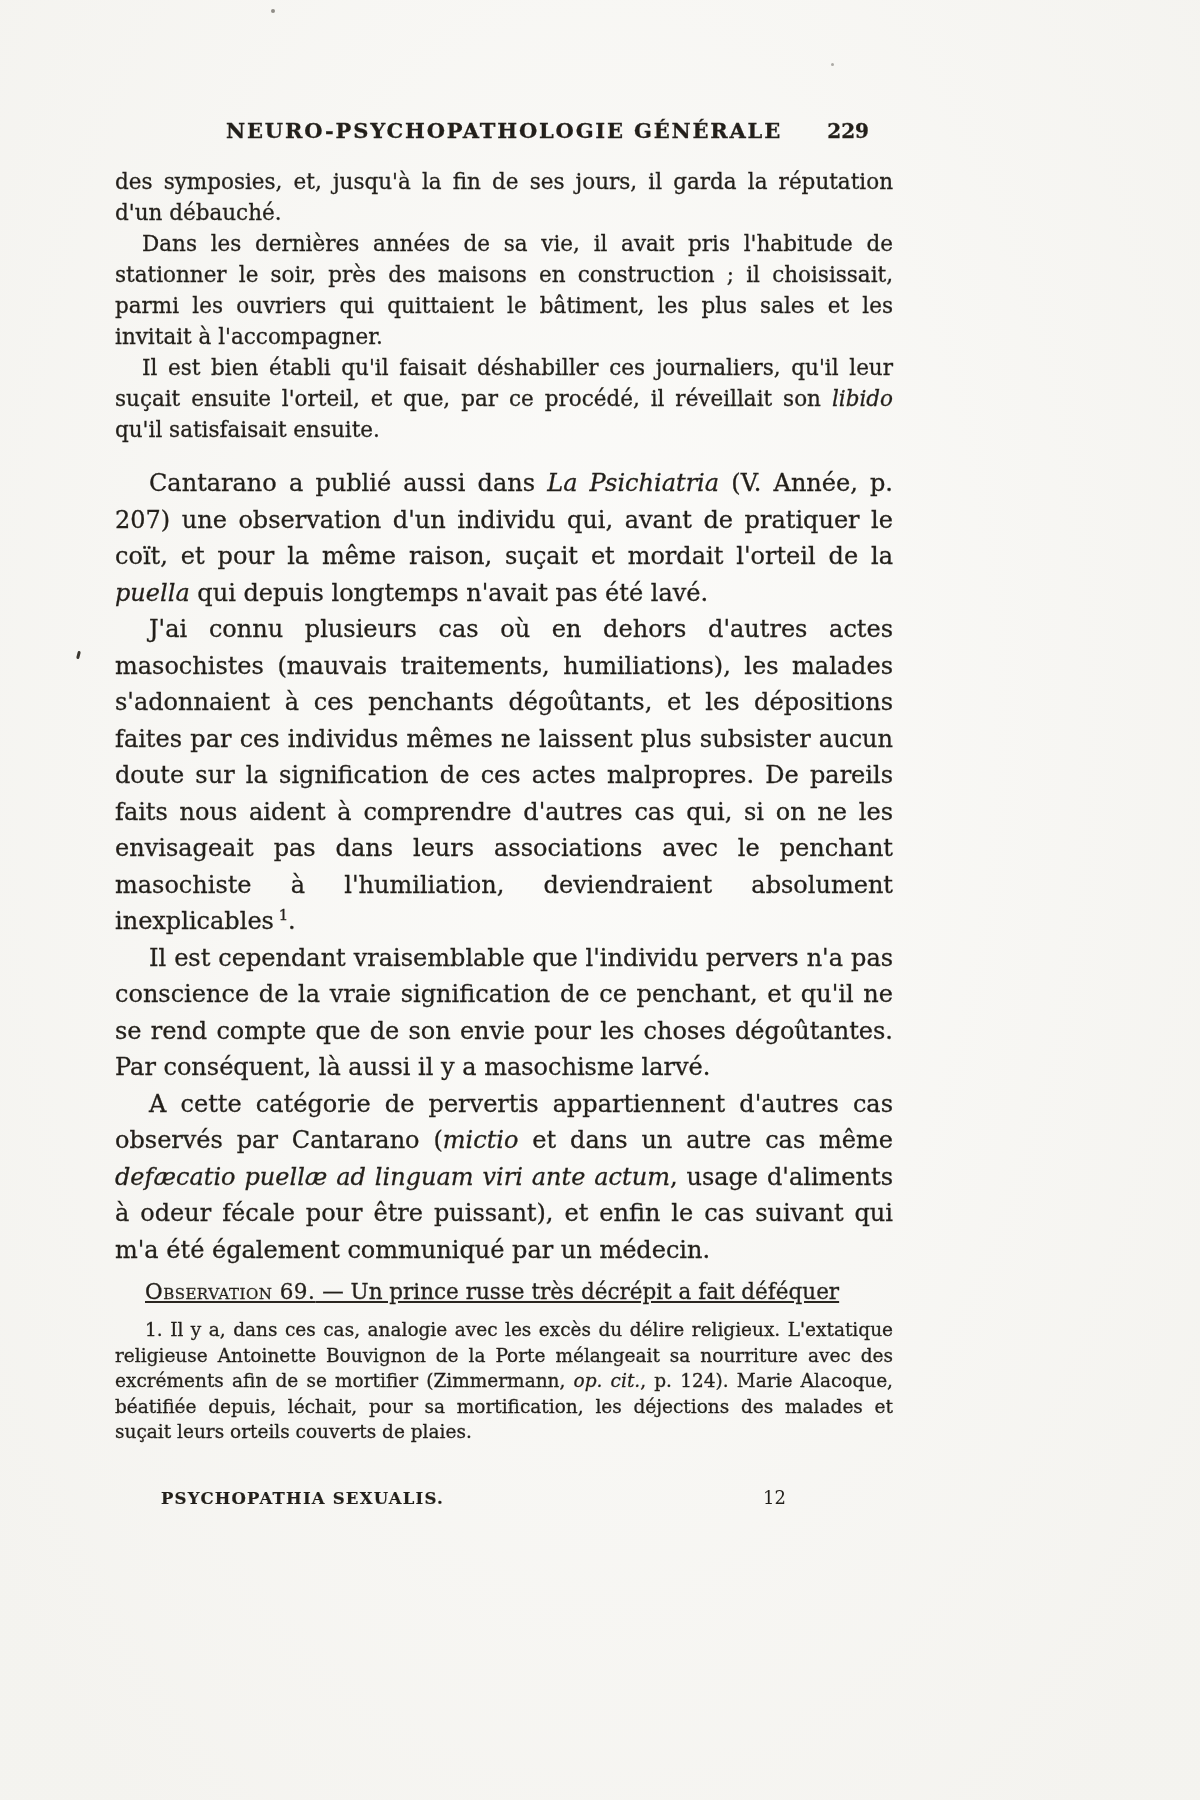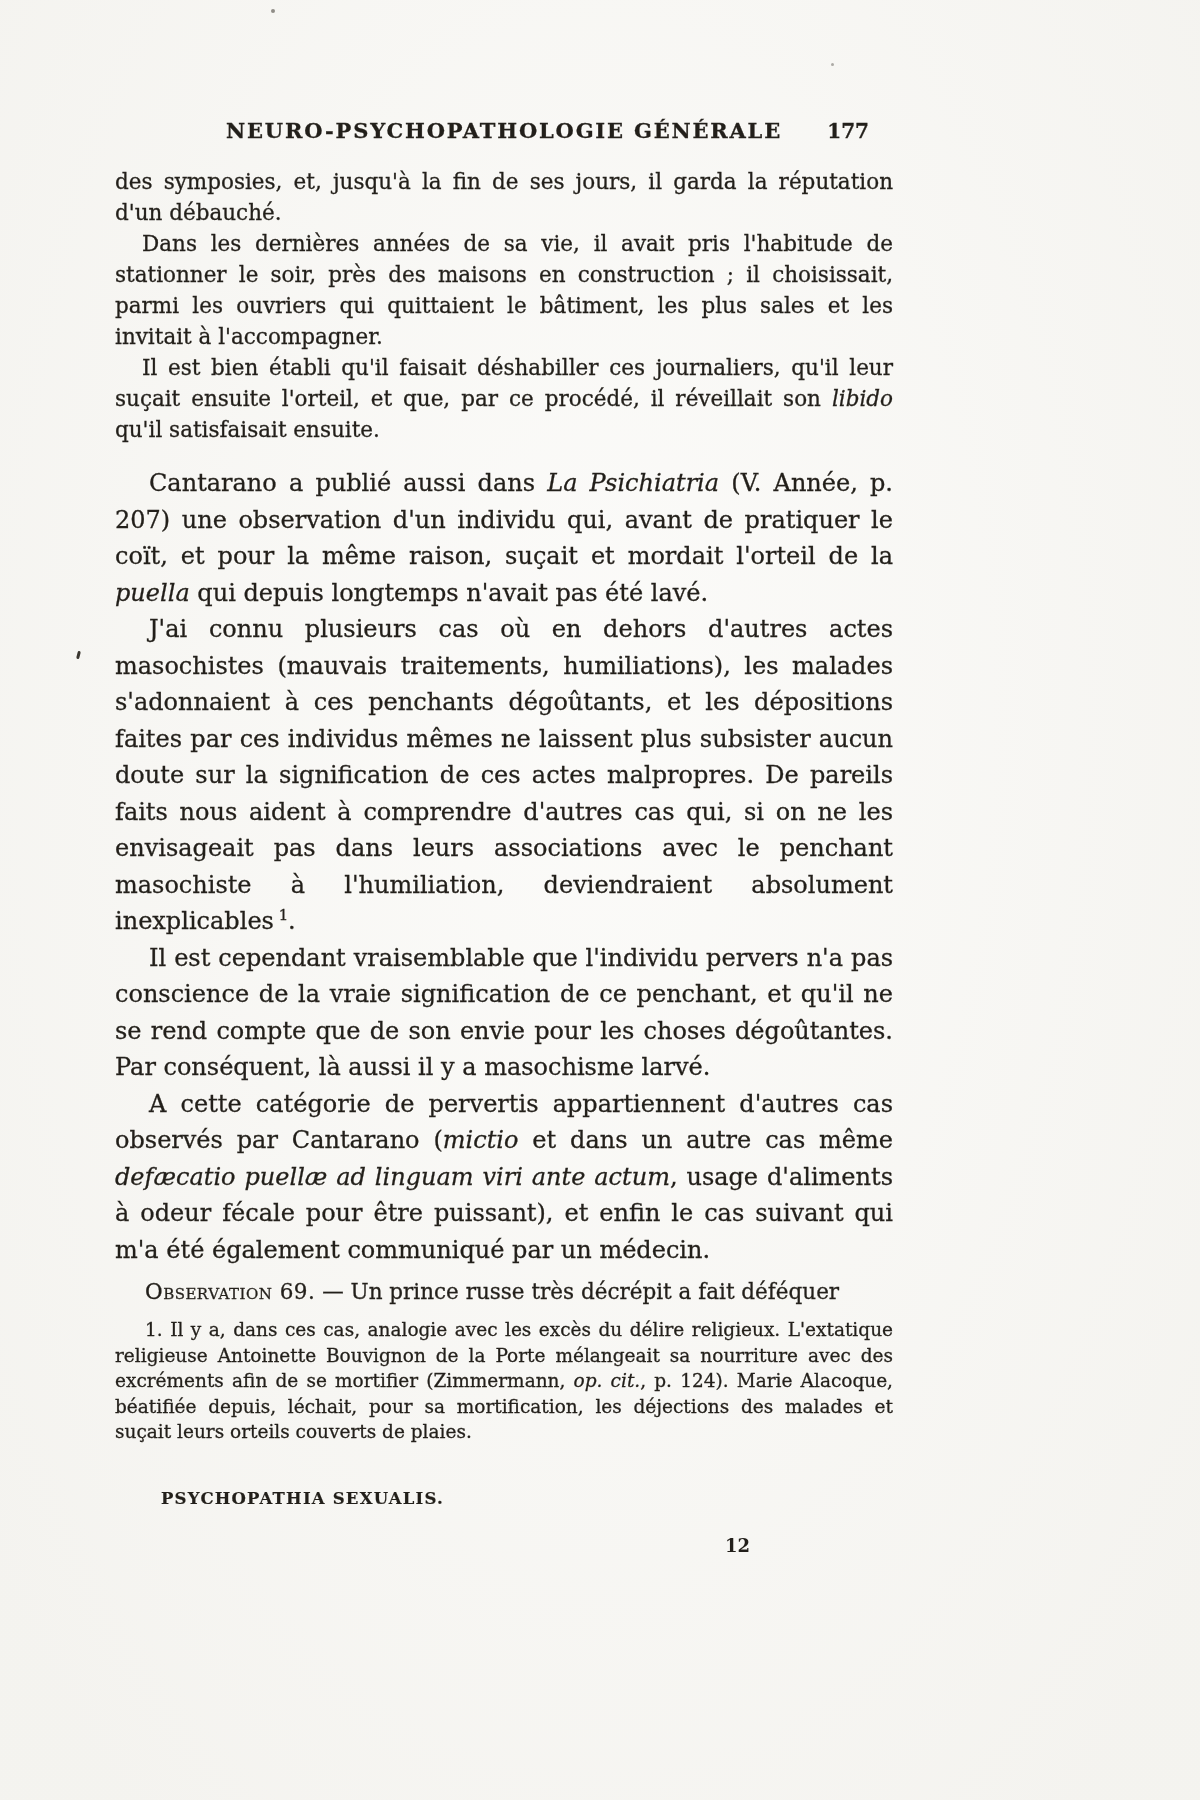--- a/index.html
+++ b/index.html
@@ -67,21 +67,21 @@
     font-size: 24px;
     line-height: 36.5px;
   }
   .main-block .para.indent { text-indent: 34px; }
 
   .observation-block {
     margin-top: 9px;
     font-size: 21.5px;
     line-height: 30px;
   }
-  .observation-block .para.indent { text-indent: 30px; }
+  .observation-block .para.indent { text-indent: 30px; text-decoration: underline; }
 
   .footnote-block {
     margin-top: 10px;
     font-size: 18.5px;
     line-height: 25.5px;
   }
   .footnote-block .para.indent { text-indent: 30px; }
 
   
   .footer {
@@ -94,24 +94,23 @@
   .footer-title {
     position: absolute;
     left: 46px; top: 0;
     font-size: 16.5px;
     font-weight: bold;
     letter-spacing: 1.2px;
     -webkit-text-stroke: 0.2px #2a2620;
   }
   .footer-signature {
     position: absolute;
-    left: 610px; top: -2px;
+    left: 648px; top: -2px;
     font-size: 18px;
-    font-weight: bold;
-    margin-top: 48px;
+    font-weight: normal;
   }
   
   .artifact-tick {
     position: absolute;
     left: 77px; top: 651px;
     width: 3px; height: 8px;
     background: #3a362f;
     border-radius: 2px;
     transform: rotate(14deg);
   }
@@ -136,21 +135,21 @@
 <div class="page">
 
   <div class="speck-1"></div>
   <div class="speck-2"></div>
   <div class="artifact-tick"></div>
 
   <div class="content">
 
     <div class="header">
       <span class="header-title">NEURO-PSYCHOPATHOLOGIE GÉNÉRALE</span>
-      <span class="header-page-number">177</span>
+      <span class="header-page-number">229</span>
     </div>
 
     <div class="intro-block">
         <p class="para"><span>des symposies, et, jusqu'à la fin de ses jours, il garda la réputation d'un débauché.</span></p>
         <p class="para indent"><span>Dans les dernières années de sa vie, il avait pris l'habitude de stationner le soir, près des maisons en construction ; il choisissait, parmi les ouvriers qui quittaient le bâtiment, les plus sales et les invitait à l'accompagner.</span></p>
         <p class="para indent"><span>Il est bien établi qu'il faisait déshabiller ces journaliers, qu'il leur suçait ensuite l'orteil, et que, par ce procédé, il réveillait son </span><span class="i">libido</span><span> qu'il satisfaisait ensuite.</span></p>
       </div>
 
     <div class="main-block">
         <p class="para indent"><span>Cantarano a publié aussi dans </span><span class="i">La Psichiatria</span><span> (V. Année, p. 207) une observation d'un individu qui, avant de pratiquer le coït, et pour la même raison, suçait et mordait l'orteil de la </span><span class="i">puella</span><span> qui depuis longtemps n'avait pas été lavé.</span></p>

